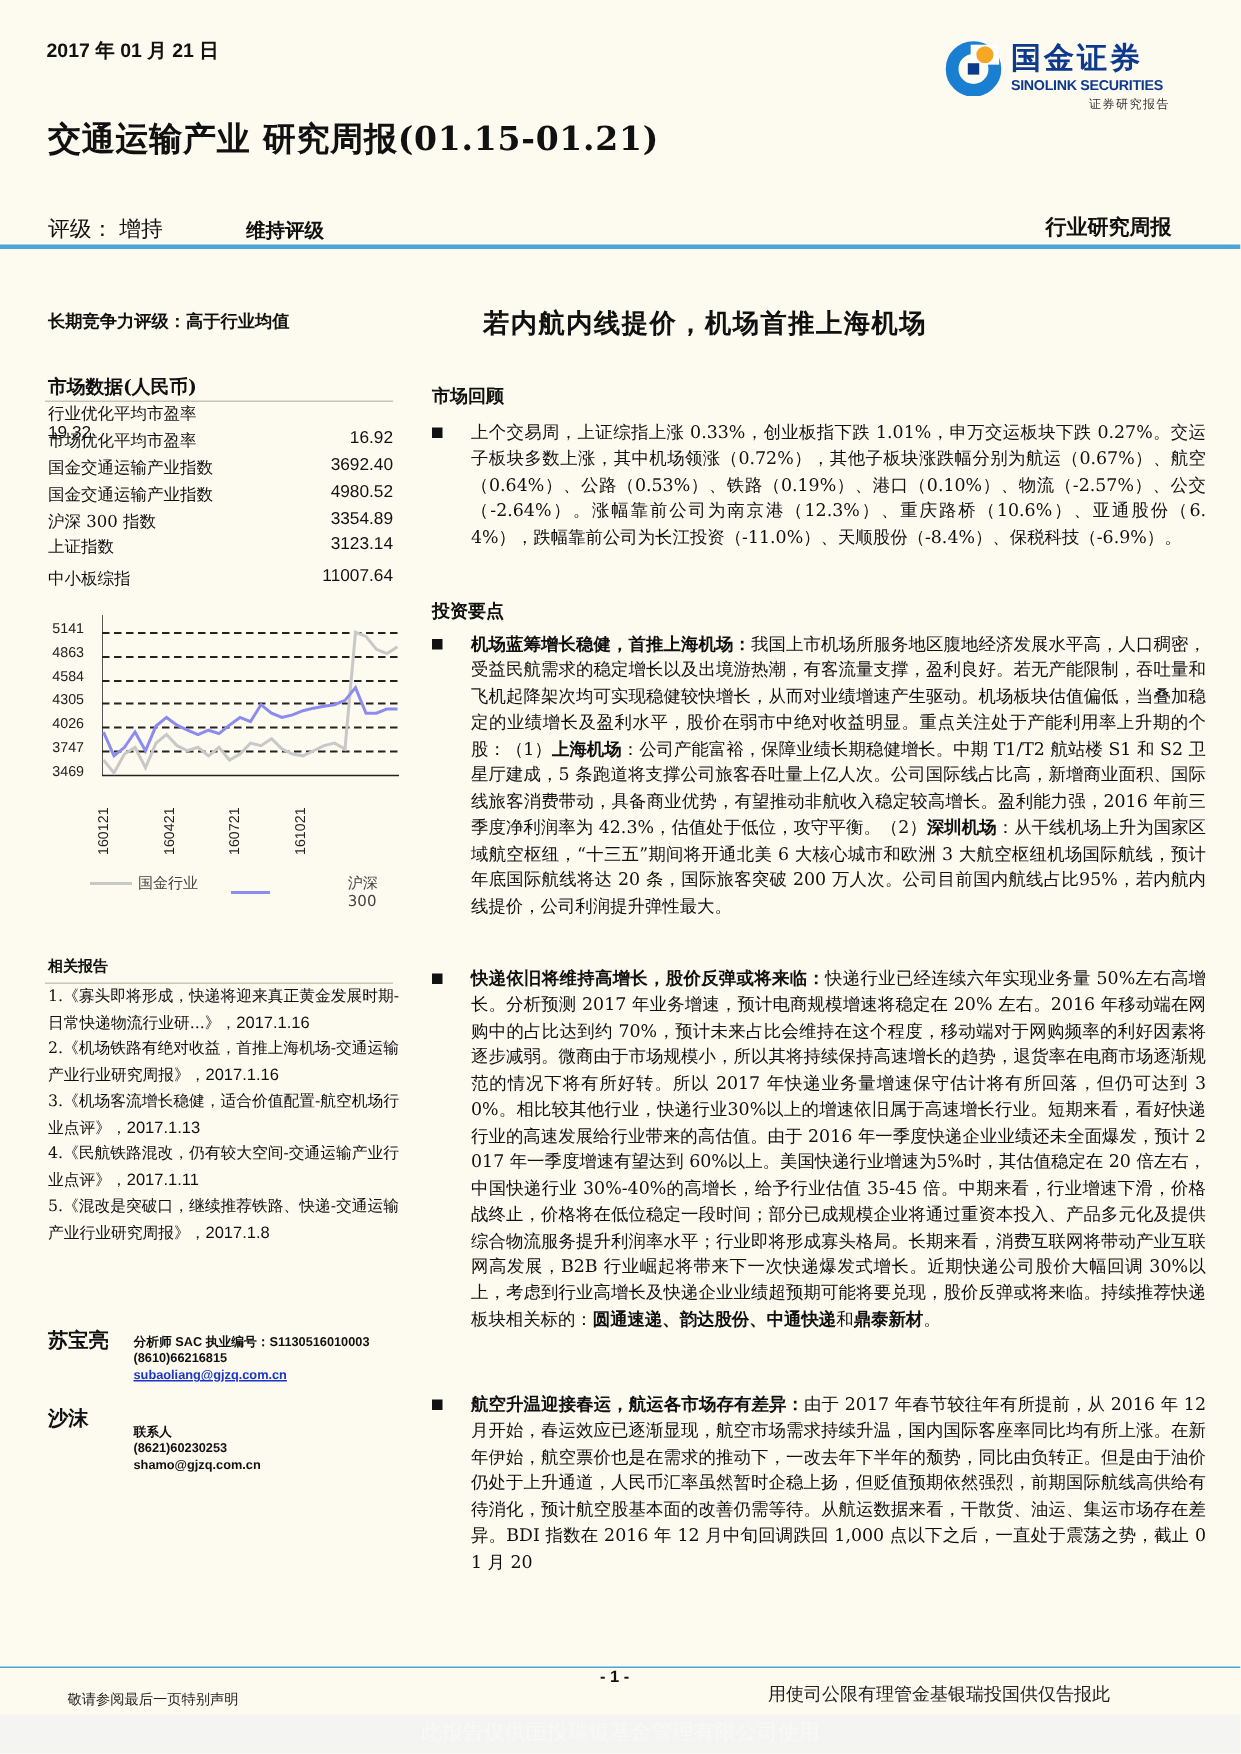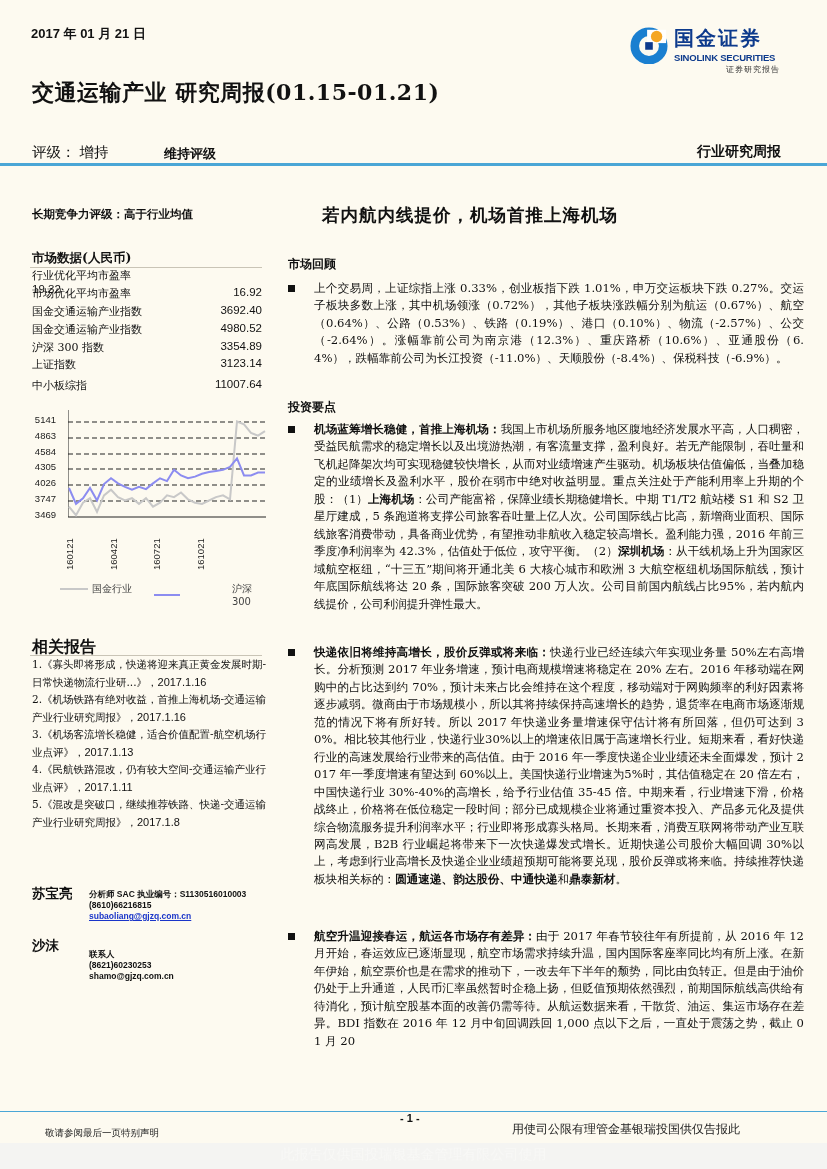--- a/index.html
+++ b/index.html
@@ -36,21 +36,21 @@
   .md-row { left: 32px; width: 230px; height: 18px; font-size: 11px; display: flex; justify-content: space-between; }
   .md-row .v { font-family: "Liberation Sans", sans-serif; font-size: 11.5px; }
 
   
   #chart { left: 28px; top: 410px; width: 240px; height: 200px; }
   .ytick { font-family: "Liberation Sans", sans-serif; font-size: 9.5px; color: #222; text-align: right; width: 28px; }
   .xtick { font-family: "Liberation Sans", sans-serif; font-size: 9.5px; color: #222; transform: rotate(-90deg); transform-origin: left top; }
   .legend { font-family: "DejaVu Sans", sans-serif; font-size: 10px; color: #444; display: flex; align-items: center; }
   .legend .ln { display: inline-block; width: 28px; height: 2px; margin-right: 4px; }
 
-  #related-title { left: 32px; top: 637px; font-size: 16px; font-weight: bold; }
+  #related-title { left: 32px; top: 637px; font-size: 10px; font-weight: bold; }
   .rel-item { left: 32px; width: 240px; font-size: 10.5px; line-height: 17.5px; }
   .rel-item .date { font-family: "Liberation Sans", sans-serif; font-size: 11px; }
 
   .analyst-name { left: 32px; font-size: 13.5px; font-weight: bold; }
   .analyst-info { left: 89px; font-size: 8.5px; font-family: "Liberation Sans", sans-serif; font-weight: bold; line-height: 11px; }
   .analyst-info a { color: #1a35c9; text-decoration: underline; }
 
   
   #headline { left: 322px; top: 203px; font-size: 17.5px; font-weight: bold; letter-spacing: 1px; }
   .sec-title { left: 288px; font-size: 12px; font-weight: bold; }

